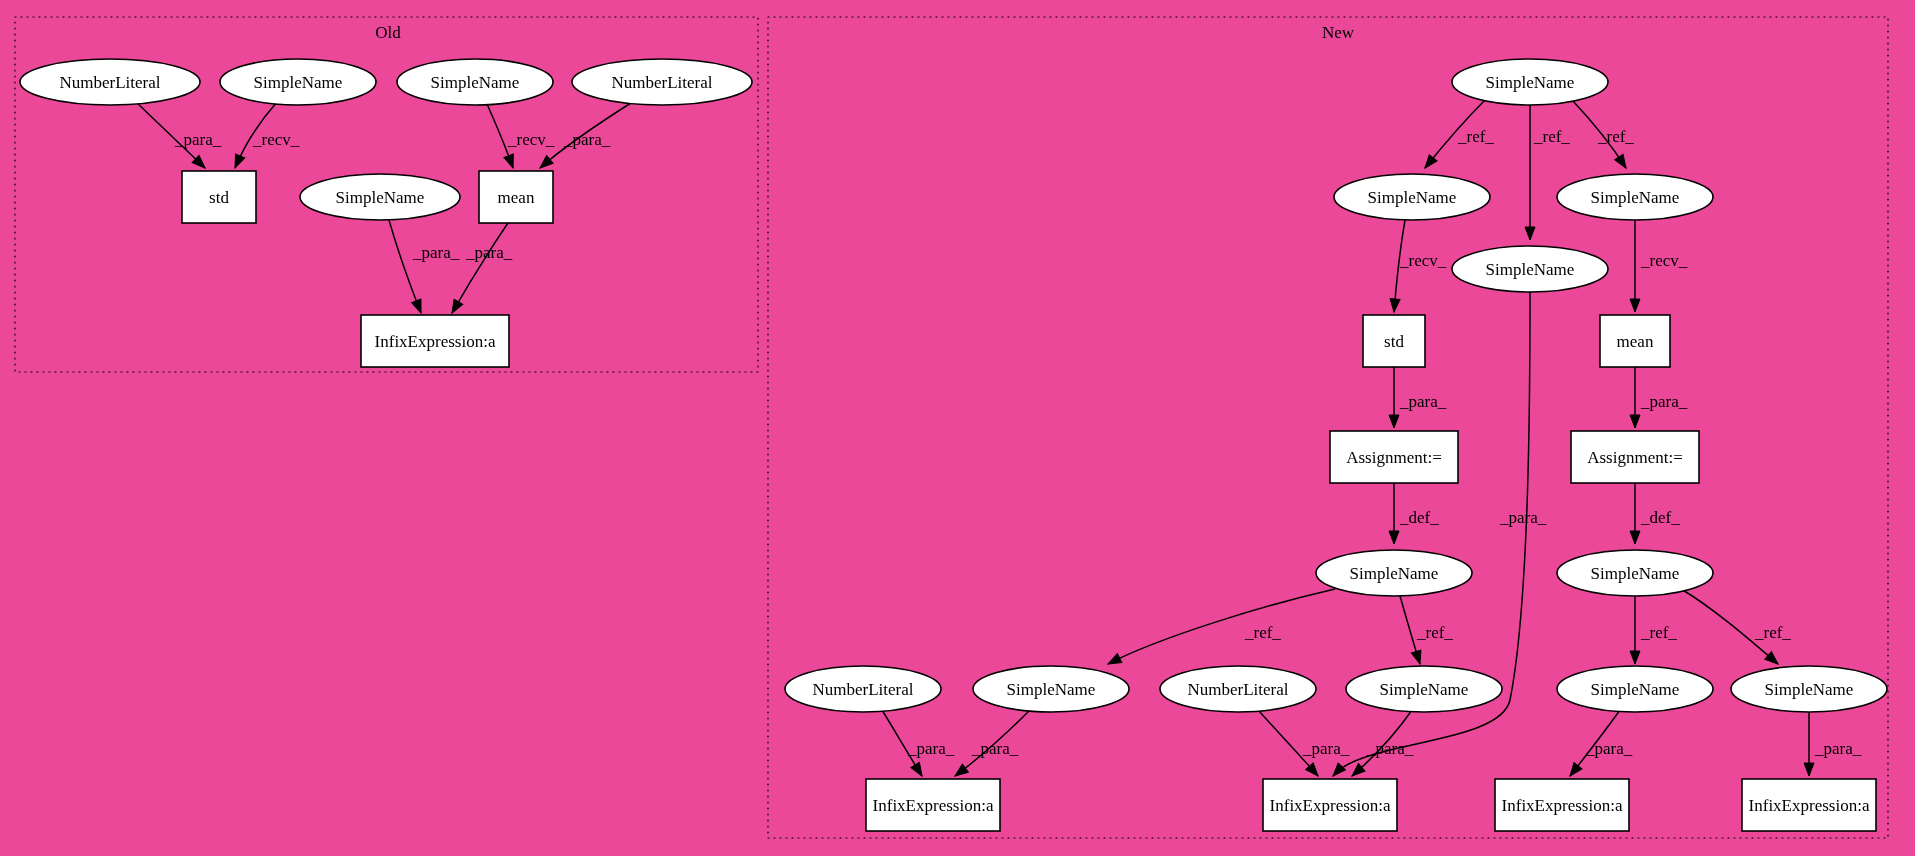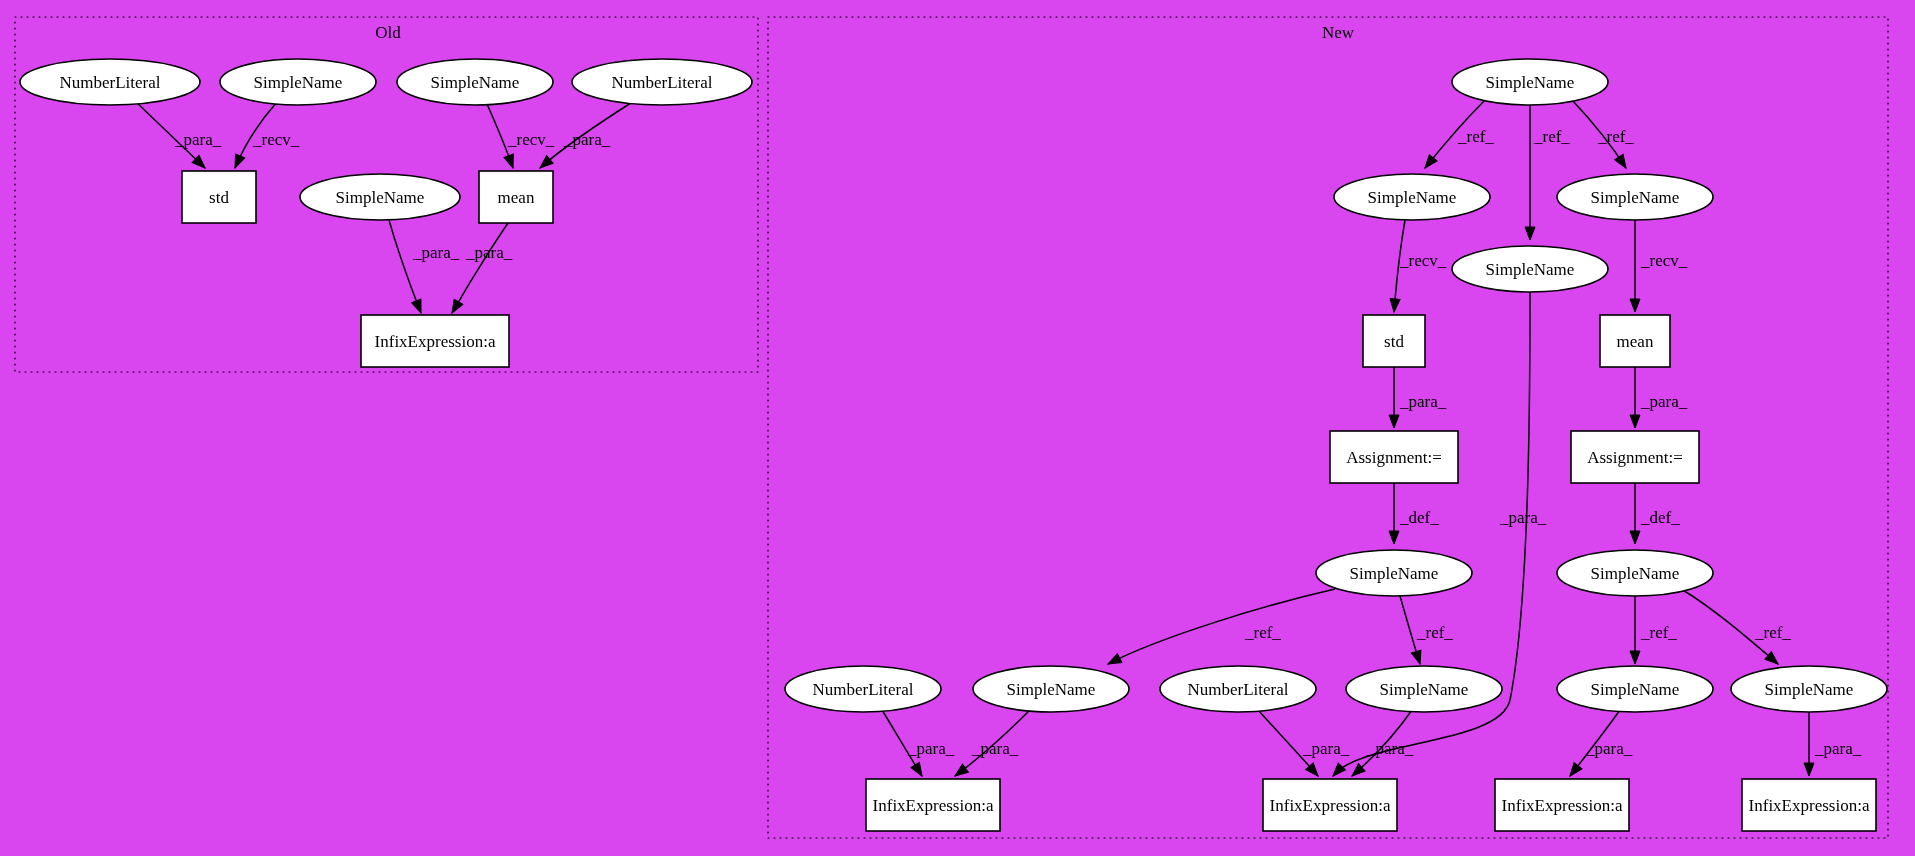--- a/index.html
+++ b/index.html
@@ -7,21 +7,21 @@
     padding: 0;
     background: #ffffff;
   }
   body {
     font-family: "Liberation Serif", "DejaVu Serif", serif;
   }
   #graph-root {
     position: relative;
     width: 1915px;
     height: 856px;
-    background: #d946ef;
+    background: #ec4899;
     overflow: hidden;
   }
   svg#graph-svg {
     display: block;
     width: 1915px;
     height: 856px;
   }
   .cluster-box {
     fill: none;
     stroke: #000000;

